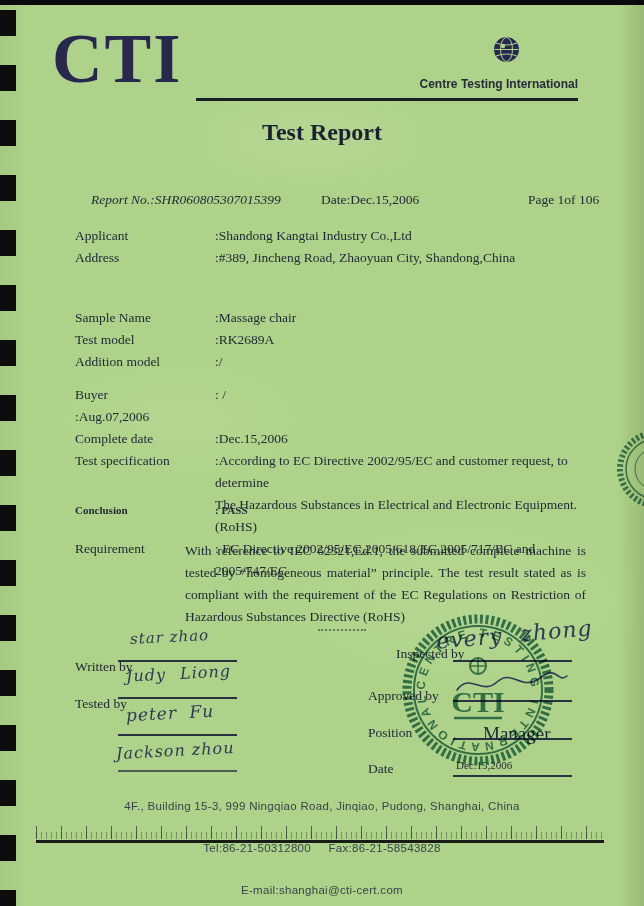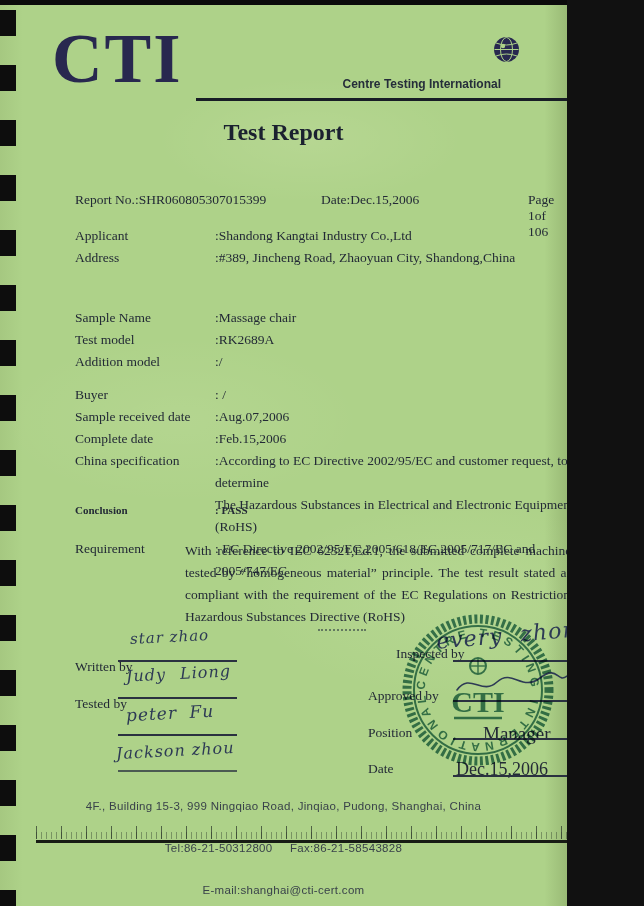--- a/index.html
+++ b/index.html
@@ -1,17 +1,17 @@
 <!DOCTYPE html>
 <html><head>
 <meta charset="utf-8">
 <style>
   html,body{margin:0;padding:0;background:#111;}
   .page{
-    position:relative;width:567px;height:906px;overflow:hidden;
+    position:relative;width:644px;height:906px;overflow:hidden;
     font-family:"Liberation Serif",serif;color:#232a36;
     background:
       radial-gradient(ellipse 220px 90px at 310px 140px, rgba(255,255,225,.10), transparent 70%),
       radial-gradient(ellipse 300px 140px at 460px 600px, rgba(235,248,205,.12), transparent 70%),
       radial-gradient(ellipse 260px 120px at 180px 420px, rgba(250,255,225,.08), transparent 70%),
       linear-gradient(to right, rgba(90,110,55,.10) 0, transparent 4%, transparent 96%, rgba(70,90,40,.20) 100%),
       #aed289;
   }
   .scan-top-edge{position:absolute;top:0;left:0;right:0;height:5px;background:#0b0b0b;}
   .binding{
@@ -27,21 +27,21 @@
   .orgname{
     position:absolute;right:66px;top:77px;
     font-family:"Liberation Sans",sans-serif;font-size:12px;font-weight:bold;color:#252d3a;
   }
   .header-rule{position:absolute;left:196px;top:98px;width:382px;height:3px;background:#181d26;}
   .title{
     position:absolute;top:119px;left:0;width:100%;text-align:center;
     font-size:24px;font-weight:bold;color:#1b2130;
   }
   .meta{position:absolute;top:192px;left:0;width:100%;font-size:13.5px;}
-  .meta .m1{position:absolute;left:75px;}
+  .meta .m1{position:absolute;left:91px;font-style:italic;}
   .meta .m2{position:absolute;left:321px;}
   .meta .m3{position:absolute;left:492px;margin-left:36px;}
   .fgroup{position:absolute;left:75px;width:530px;font-size:13.5px;line-height:22px;}
   .g1{top:225px;} .g2{top:307px;} .g3{top:384px;}
   .frow{display:flex;}
   .flabel{flex:0 0 140px;}
   .fvalue{flex:1;}
   .conclusion{position:absolute;left:75px;top:504px;font-size:11px;font-weight:bold;display:flex;width:530px;}
   .conclusion .flabel{flex:0 0 140px;}
   .statement{
@@ -60,21 +60,21 @@
   .h-star{left:130px;top:628px;font-size:15px;}
   .h-judy{left:126px;top:664px;font-size:16px;word-spacing:8px;}
   .h-peter{left:126px;top:703px;font-size:17px;word-spacing:6px;}
   .h-jackson{left:116px;top:741px;font-size:16px;}
   .ll{left:118px;} .ll1{top:660px;} .ll2{top:697px;} .ll3{top:734px;} .ll4{top:770px;opacity:.75;}
   .rw{left:368px;}
   .r-inspected{top:646px;margin-left:28px;} .r-approved{top:688px;} .r-position{top:725px;} .r-date{top:761px;}
   .rl{left:453px;} .rl1{top:660px;} .rl2{top:700px;} .rl3{top:738px;} .rl4{top:775px;}
   .h-every{left:436px;top:622px;font-size:22px;transform:rotate(-5deg);word-spacing:10px;}
   .v-manager{position:absolute;left:483px;top:723px;font-size:19px;}
-  .v-date{position:absolute;left:456px;top:759px;font-size:18px;}
+  .v-date{position:absolute;left:456px;top:759px;font-size:11px;}
   .scribble{position:absolute;left:452px;top:668px;}
   .stamp{position:absolute;left:398px;top:610px;mix-blend-mode:multiply;opacity:.85;}
   .edge-stamp{position:absolute;left:600px;top:424px;mix-blend-mode:multiply;opacity:.8;}
   .footer{
     position:absolute;top:771px;left:0;width:100%;text-align:center;
     font-family:"Liberation Sans",sans-serif;font-size:11.5px;line-height:14px;
     color:#39424a;letter-spacing:.3px;white-space:pre-wrap;
   }
   .ruler{
     position:absolute;left:36px;top:826px;width:568px;height:13px;
@@ -140,29 +140,28 @@
         <span class="fvalue">:/</span>
       </div>
   </div>
 
   <div class="fgroup g3">
     <div class="frow">
         <span class="flabel">Buyer</span>
         <span class="fvalue">: /</span>
       </div>
     <div class="frow">
-        <span class="flabel">Sample received date</span>
         <span class="fvalue">:Aug.07,2006</span>
       </div>
     <div class="frow">
         <span class="flabel">Complete date</span>
-        <span class="fvalue">:Feb.15,2006</span>
-      </div>
-    <div class="frow">
-        <span class="flabel">China  specification</span>
+        <span class="fvalue">:Dec.15,2006</span>
+      </div>
+    <div class="frow">
+        <span class="flabel">Test  specification</span>
         <span class="fvalue">:According to EC Directive 2002/95/EC and customer request, to determine</span>
       </div>
     <div class="frow">
         <span class="flabel"></span>
         <span class="fvalue">The Hazardous Substances in Electrical and Electronic Equipment.(RoHS)</span>
       </div>
     <div class="frow">
         <span class="flabel">Requirement</span>
         <span class="fvalue">: EC Directive 2002/95/EC,2005/618/EC,2005/717/EC and 2005/747/EC</span>
       </div>

